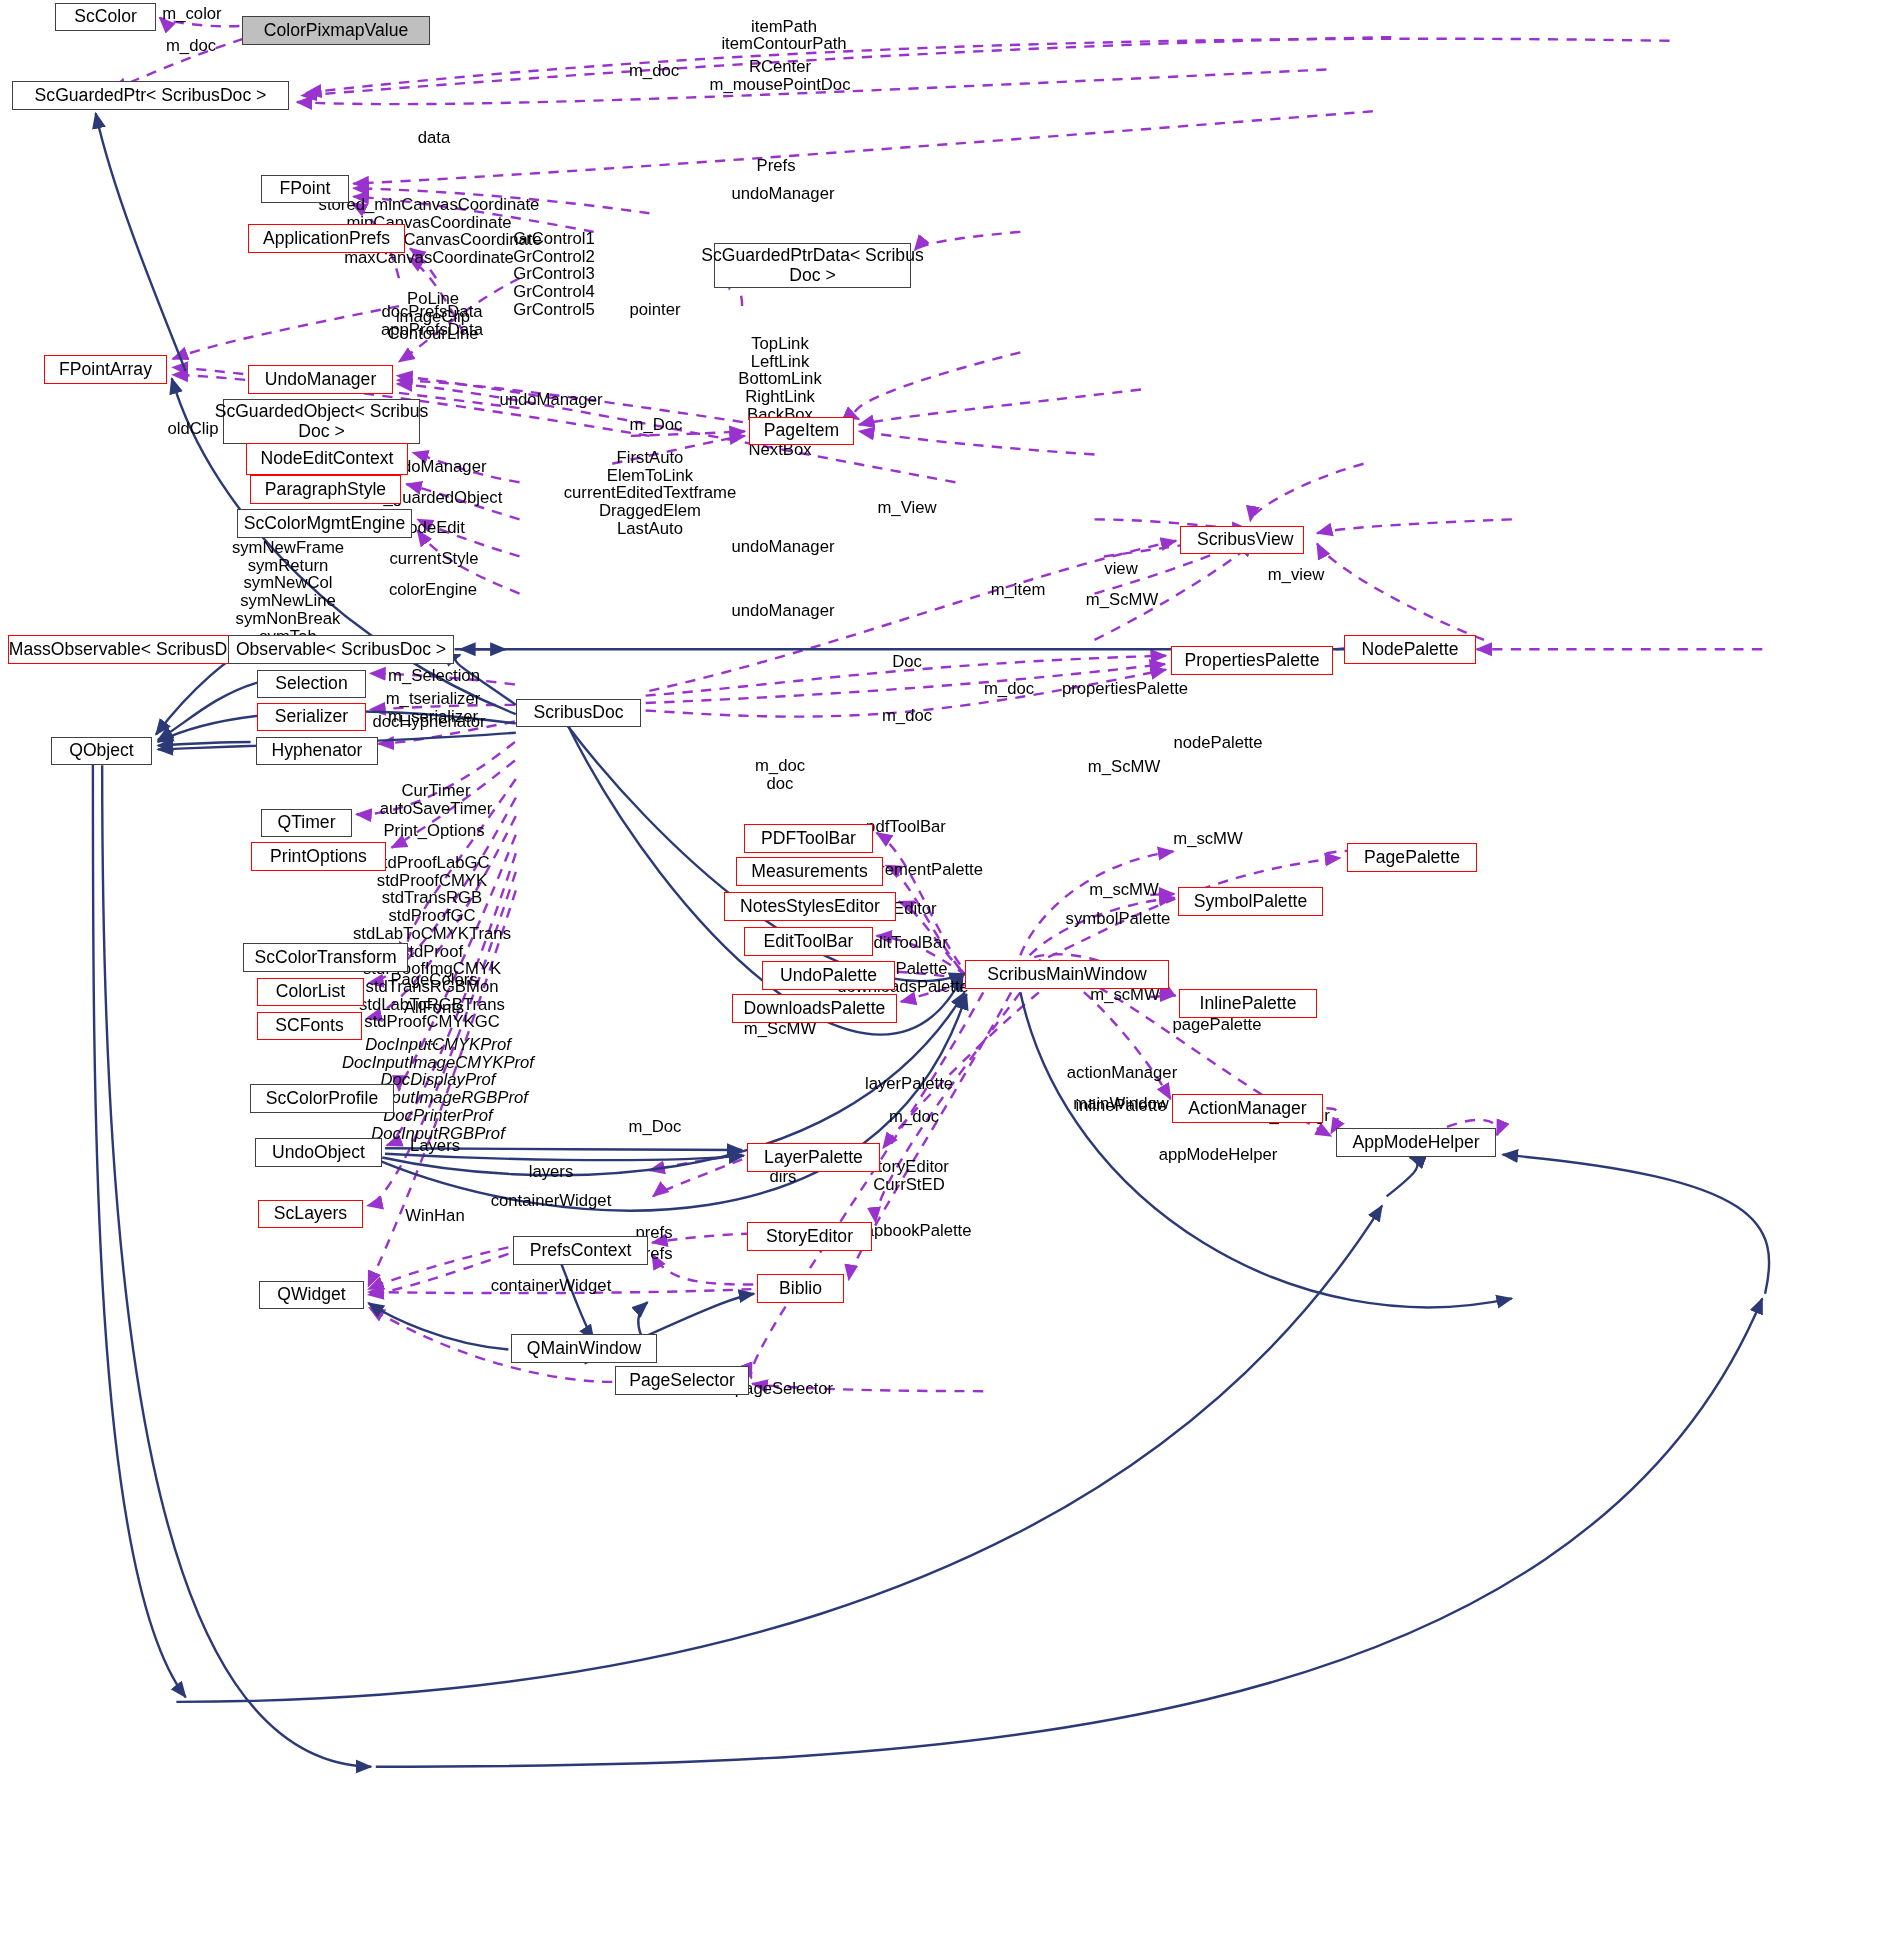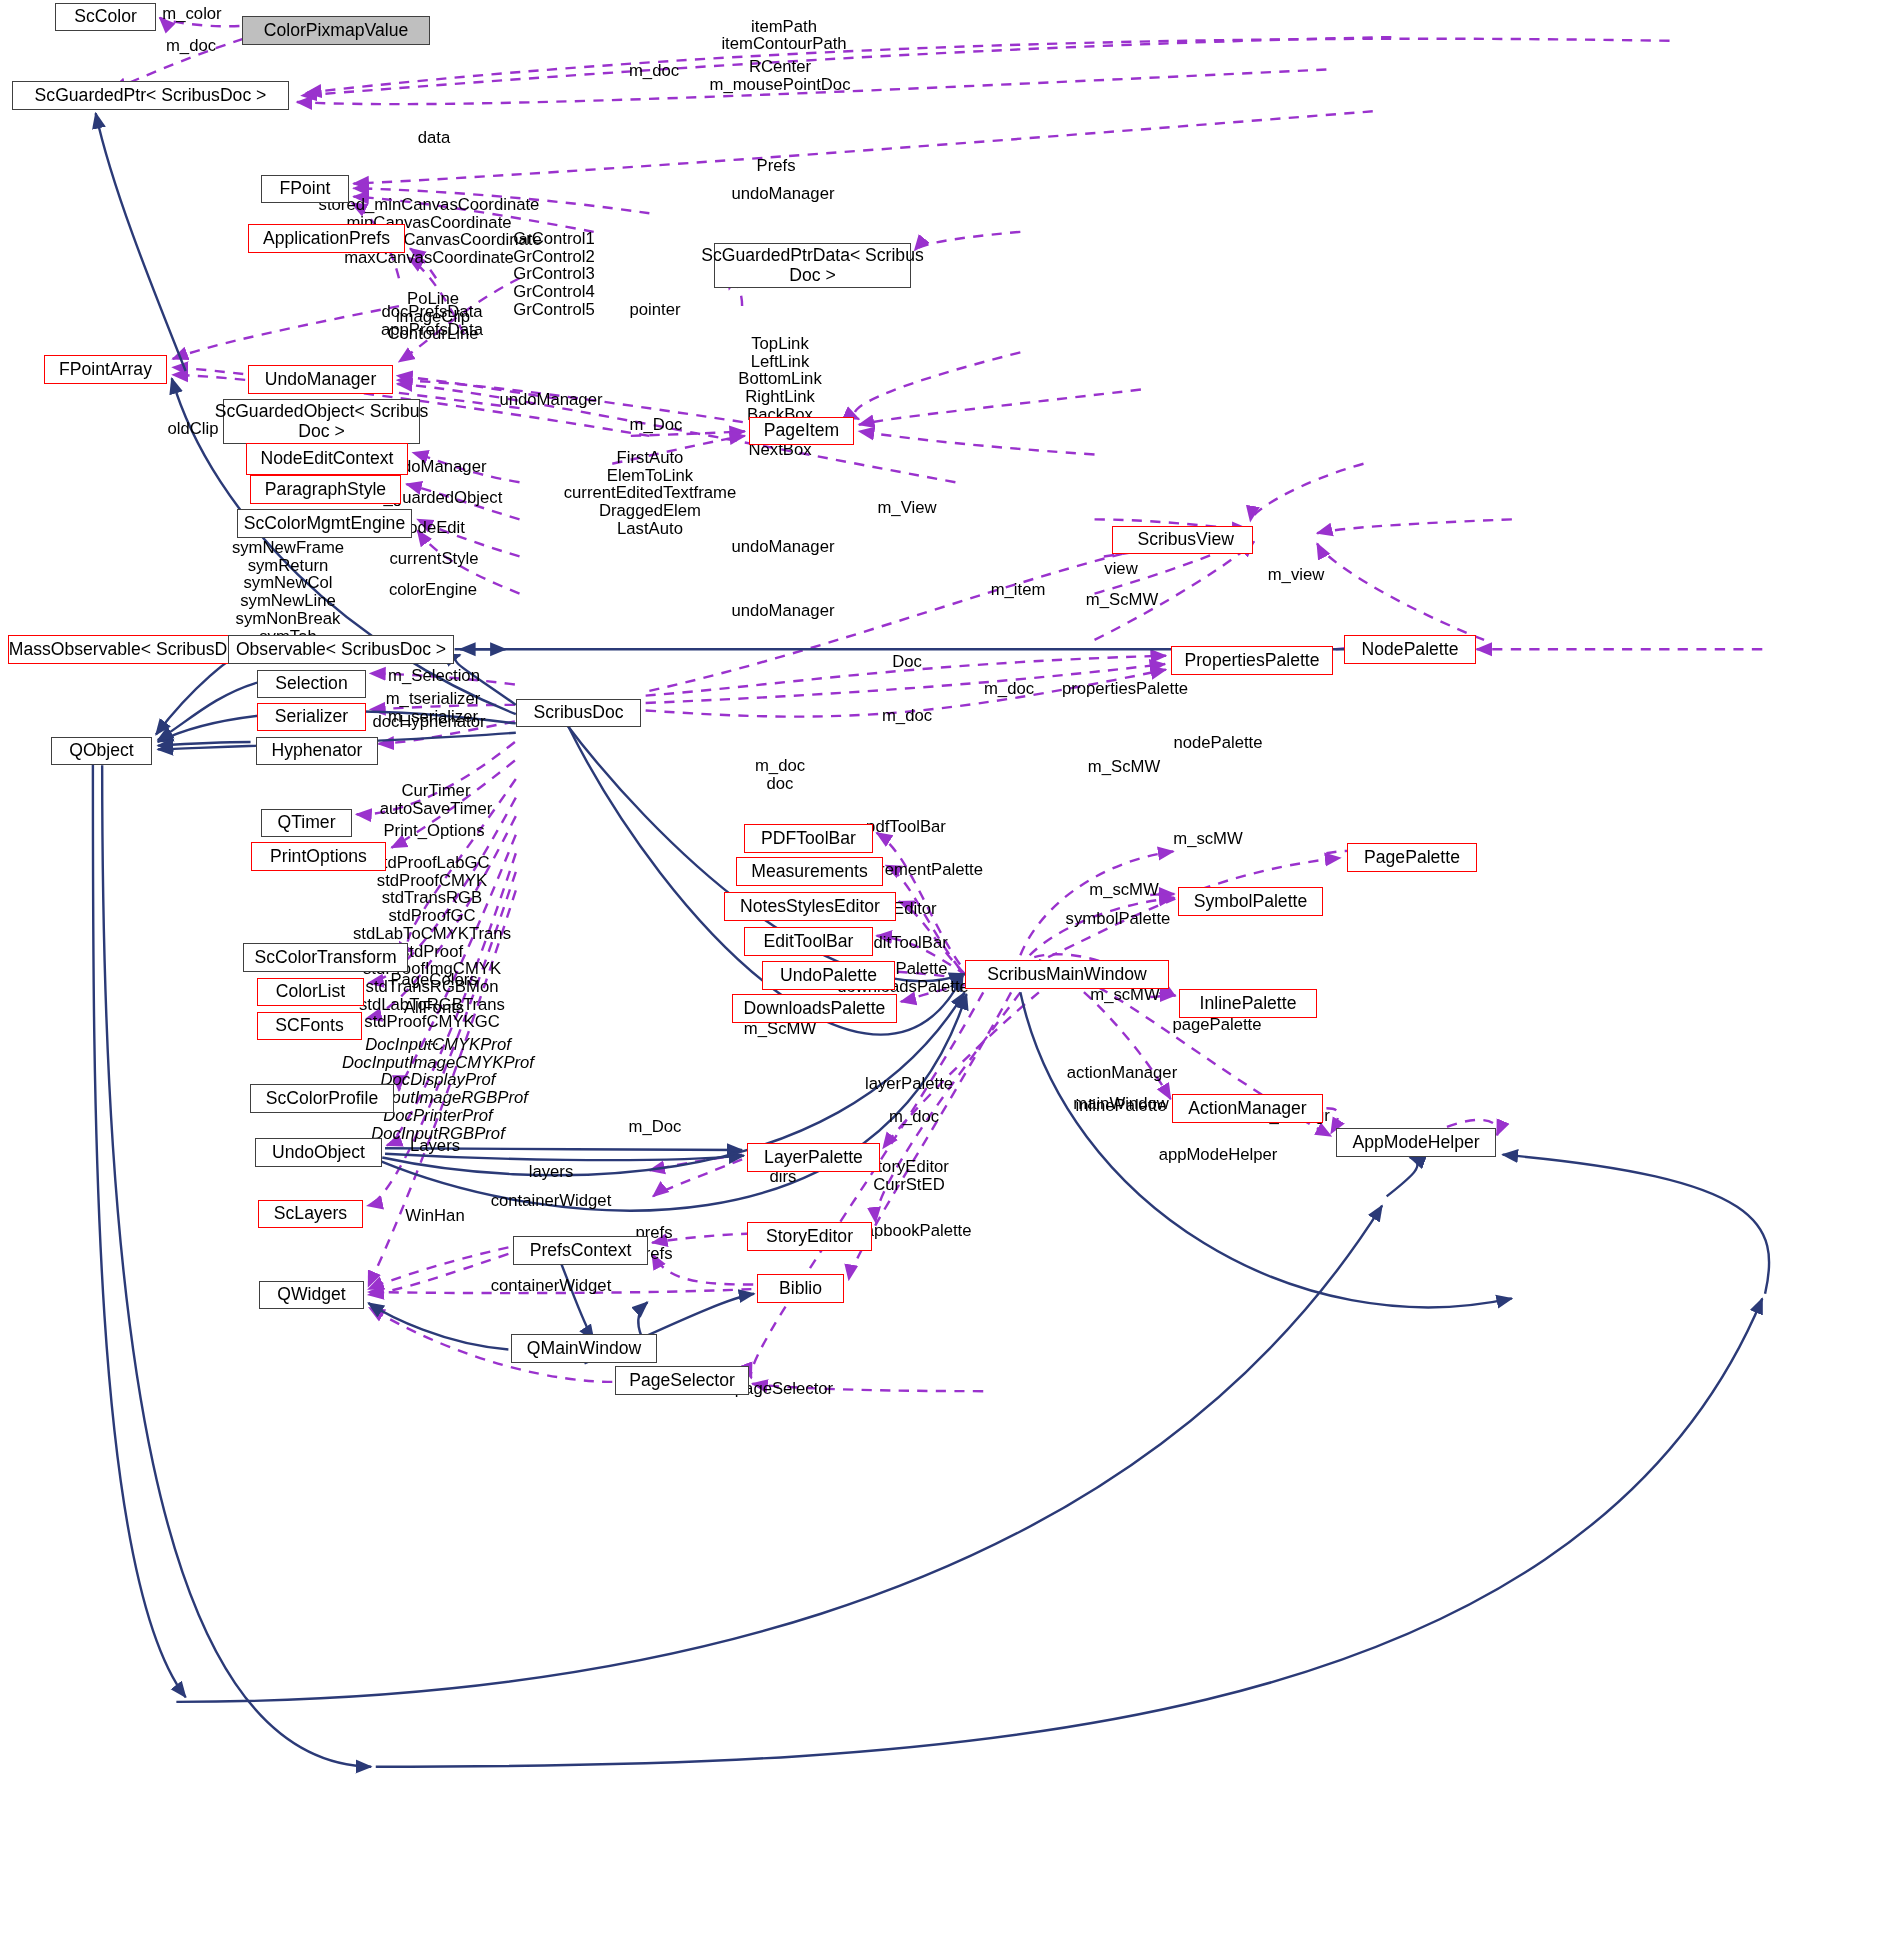--- a/index.html
+++ b/index.html
@@ -220,21 +220,21 @@
       <div class="node" style="left: 714px; top: 243px; width: 197px; height: 45px;">ScGuardedPtrData&lt; Scribus
 Doc &gt;</div>
       <div class="node red" style="left: 44px; top: 355px; width: 123px; height: 29px;">FPointArray</div>
       <div class="node red" style="left: 248px; top: 365px; width: 145px; height: 29px;">UndoManager</div>
       <div class="node" style="left: 223px; top: 399px; width: 197px; height: 45px;">ScGuardedObject&lt; Scribus
 Doc &gt;</div>
       <div class="node red" style="left: 749px; top: 417px; width: 105px; height: 28px;">PageItem</div>
       <div class="node red" style="left: 246px; top: 443px; width: 162px; height: 32px;">NodeEditContext</div>
       <div class="node red" style="left: 250px; top: 475px; width: 151px; height: 29px;">ParagraphStyle</div>
       <div class="node" style="left: 237px; top: 509px; width: 175px; height: 29px;">ScColorMgmtEngine</div>
-      <div class="node red" style="left: 1112px; top: 526px; width: 141px; height: 28px; padding-left: 12px;">ScribusView</div>
+      <div class="node red" style="left: 1180px; top: 526px; width: 124px; height: 28px; padding-left: 12px;">ScribusView</div>
       <div class="node red" style="left: 8.3px; top: 635px; width: 265px; height: 29px;">MassObservable&lt; ScribusDoc * &gt;</div>
       <div class="node" style="left: 228px; top: 635px; width: 226px; height: 29px;">Observable&lt; ScribusDoc &gt;</div>
       <div class="node red" style="left: 1171px; top: 646px; width: 162px; height: 29px;">PropertiesPalette</div>
       <div class="node red" style="left: 1344px; top: 635px; width: 132px; height: 29px;">NodePalette</div>
       <div class="node" style="left: 257px; top: 670px; width: 109px; height: 28px;">Selection</div>
       <div class="node" style="left: 516px; top: 699px; width: 125px; height: 28px;">ScribusDoc</div>
       <div class="node red" style="left: 257px; top: 703px; width: 109px; height: 28px;">Serializer</div>
       <div class="node" style="left: 51px; top: 737px; width: 101px; height: 28px;">QObject</div>
       <div class="node" style="left: 256px; top: 737px; width: 122px; height: 28px;">Hyphenator</div>
       <div class="node" style="left: 261px; top: 809px; width: 91px; height: 28px;">QTimer</div>

